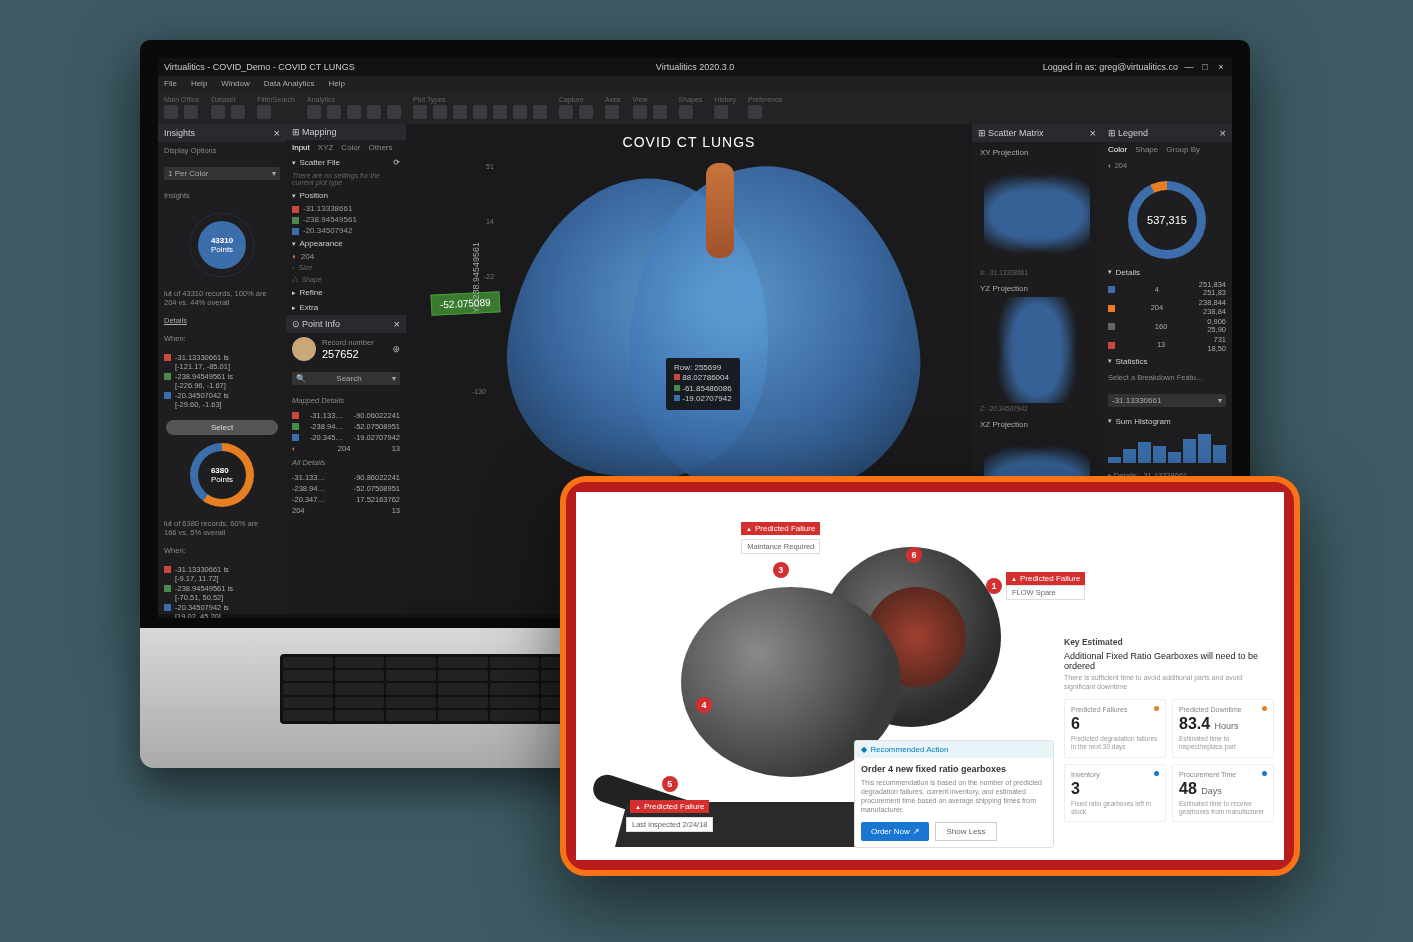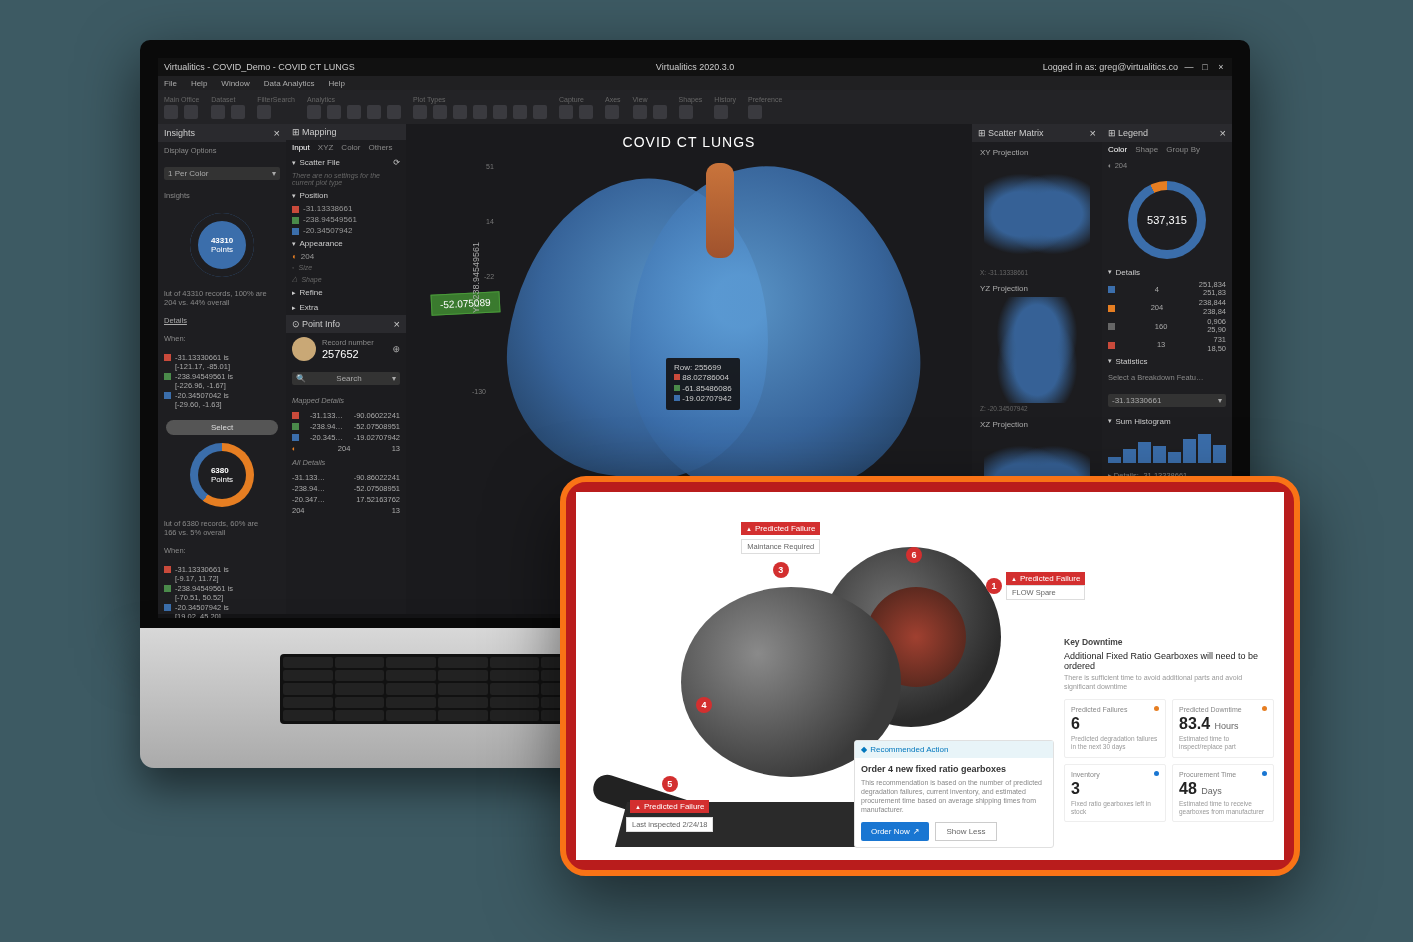--- a/index.html
+++ b/index.html
@@ -694,21 +694,21 @@
      <div class="btn-primary">
               <span>Order Now</span>
               <span>↗</span>
             </div>
      <div class="btn-ghost">Show Less</div>
     </div>
    </div>
   </div>
 
   <div class="insights-panel">
-   <div class="ins-title">Key Downtime</div>
+   <div class="ins-title">Key Estimated</div>
    <div class="ins-sub">Additional Fixed Ratio Gearboxes will need to be ordered</div>
    <div class="ins-desc">There is sufficient time to avoid additional parts and avoid significant downtime</div>
    <div class="ins-grid">
     <div class="ins-card">
      <div class="dot" style="background:#e67e22"></div>
      <div class="ins-card-label">Predicted Failures</div>
      <div class="ins-card-val">6</div>
      <div class="ins-card-desc">Predicted degradation failures in the next 30 days</div>
     </div>
     <div class="ins-card">

